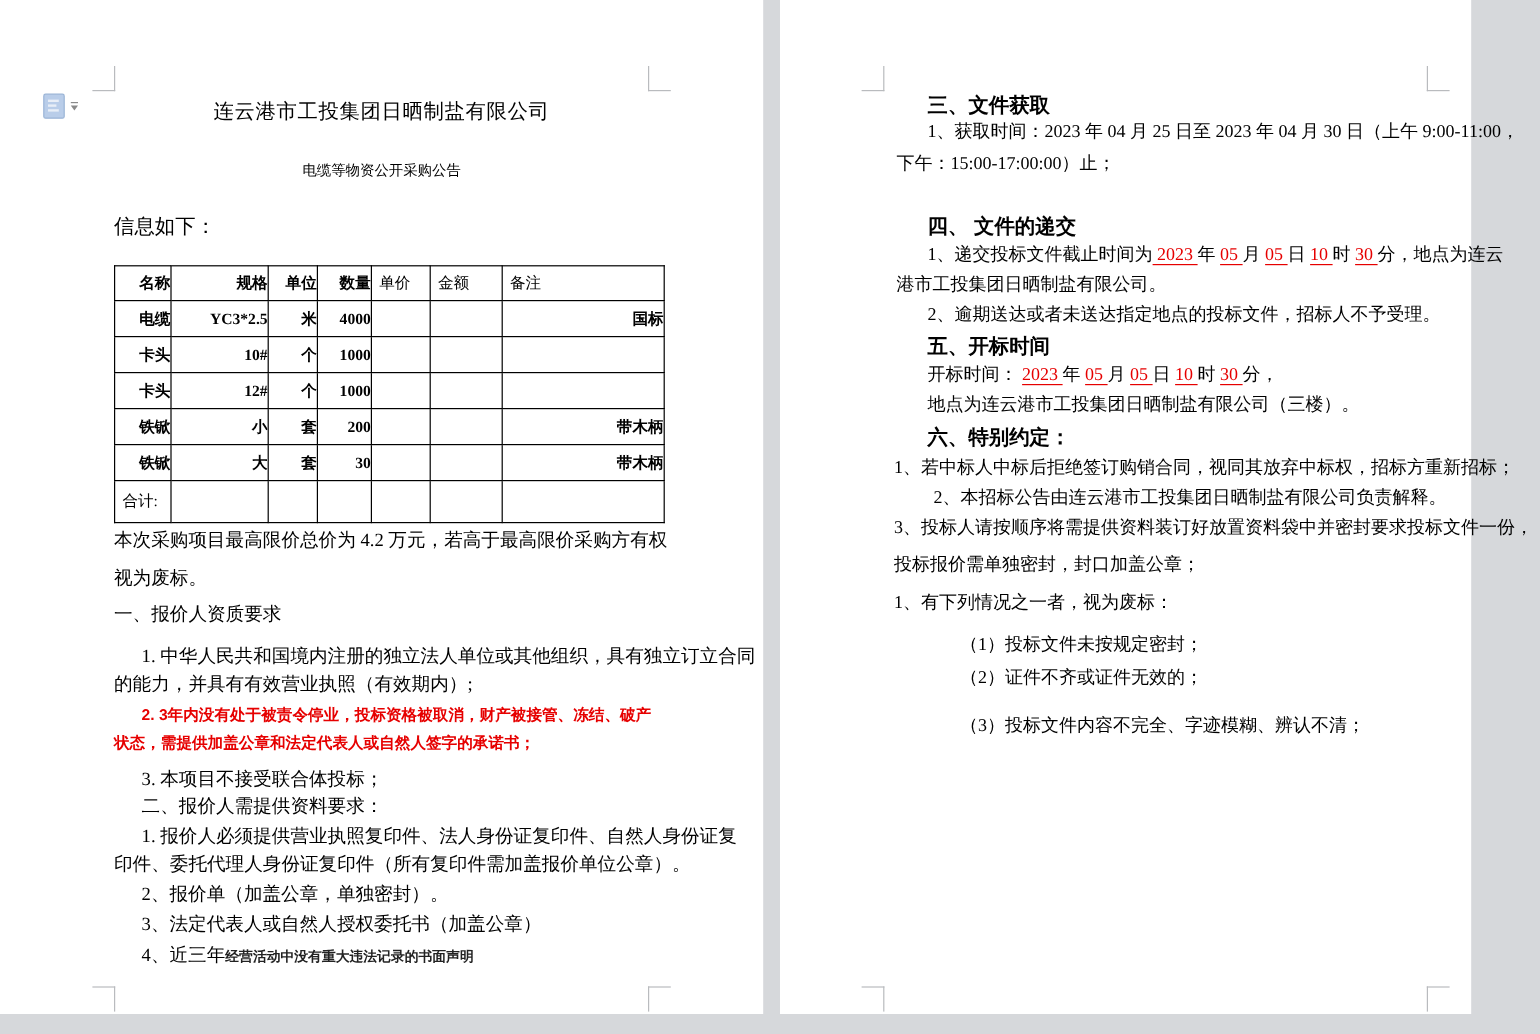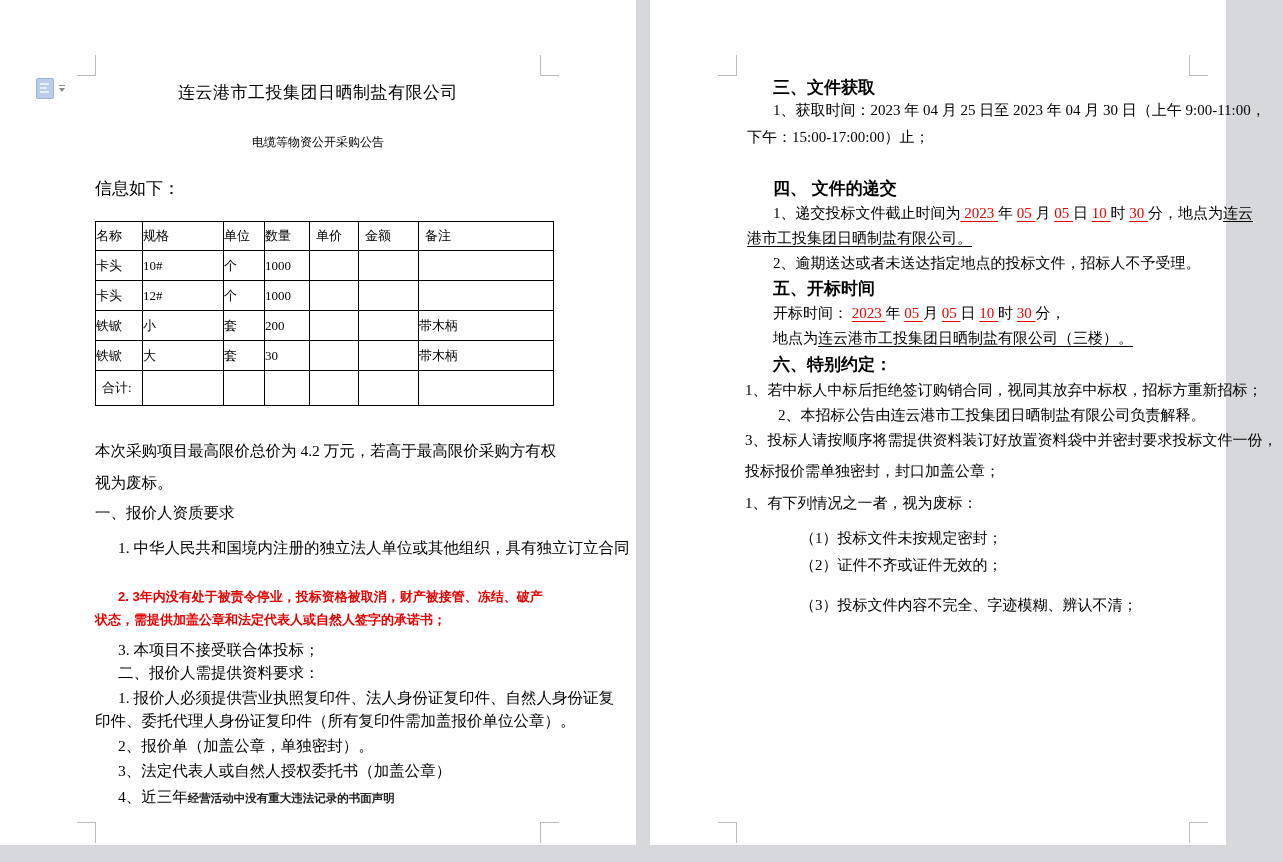--- a/index.html
+++ b/index.html
@@ -45,32 +45,32 @@
     font-size:12px;white-space:nowrap;}
   .intro{position:absolute;left:95px;top:177px;font-size:17px;white-space:nowrap;}
 
   
   #tbl{position:absolute;left:95px;top:221px;border-collapse:collapse;table-layout:fixed;
     font-size:13px;}
   #tbl th,#tbl td{border:1px solid #000;padding:0;overflow:hidden;font-weight:normal;}
   #tbl thead tr{height:29px;}
   #tbl tbody tr{height:30px;}
   #tbl tbody tr:last-child{height:35px;}
-  #tbl .c{text-align:left;}
+  #tbl .c{text-align:right;font-weight:bold;}
   #tbl .l{text-align:left;padding-left:6px;}
 
   
   .ln{position:absolute;white-space:nowrap;line-height:1;}
   .page-left .ln{font-size:15.5px;}
   .page-right .ln{font-size:15px;}
   .sg{display:inline;}
   .sg.b{font-weight:bold;font-size:17px;font-family:"Liberation Sans", sans-serif;}
   .sg.r{color:var(--red);font-weight:bold;font-size:13px;font-family:"Liberation Sans", sans-serif;}
   .sg.ru{color:var(--red);text-decoration:underline;text-underline-offset:3px;}
-  .sg.u{text-decoration:underline;text-underline-offset:3px;margin-top:30px;}
+  .sg.u{text-underline-offset:3px;margin-top:30px;}
   .sg.k{font-weight:bold;font-size:11.5px;color:#222;font-family:"Liberation Sans", sans-serif;}
 </style>
 </head>
 <body>
 
 <div class="canvas">
 
   <div class="page page-left">
     <div class="cm tl" style="left:77px;top:55px;"></div>
     <div class="cm tr" style="left:540px;top:55px;"></div>
@@ -106,20 +106,29 @@
             <th class="c">规格</th>
             <th class="c">单位</th>
             <th class="c">数量</th>
             <th class="l">单价</th>
             <th class="l">金额</th>
             <th class="l">备注</th>
           </tr>
         </thead>
       <tbody>
           <tr>
+            <td class="c">电缆</td>
+            <td class="c">YC3*2.5</td>
+            <td class="c">米</td>
+            <td class="c">4000</td>
+            <td class="c"></td>
+            <td class="c"></td>
+            <td class="c">国标</td>
+          </tr>
+          <tr>
             <td class="c">卡头</td>
             <td class="c">10#</td>
             <td class="c">个</td>
             <td class="c">1000</td>
             <td class="c"></td>
             <td class="c"></td>
             <td class="c"></td>
           </tr>
           <tr>
             <td class="c">卡头</td>
@@ -157,20 +166,21 @@
             <td class="c"></td>
             <td class="c"></td>
           </tr>
         </tbody>
     </table>
 
     <div class="ln" style="top:443px;left:95px;"><span class="sg p">本次采购项目最高限价总价为 4.2 万元，若高于最高限价采购方有权</span></div>
     <div class="ln" style="top:475px;left:95px;"><span class="sg p">视为废标。</span></div>
     <div class="ln" style="top:505px;left:95px;"><span class="sg p">一、报价人资质要求</span></div>
     <div class="ln" style="top:540px;left:118px;"><span class="sg p">1. 中华人民共和国境内注册的独立法人单位或其他组织，具有独立订立合同</span></div>
+    <div class="ln" style="top:563px;left:95px;"><span class="sg p">的能力，并具有有效营业执照（有效期内）;</span></div>
     <div class="ln" style="top:588px;left:118px;"><span class="sg r">2. 3年内没有处于被责令停业，投标资格被取消，财产被接管、冻结、破产</span></div>
     <div class="ln" style="top:611px;left:95px;"><span class="sg r">状态，需提供加盖公章和法定代表人或自然人签字的承诺书；</span></div>
     <div class="ln" style="top:642px;left:118px;"><span class="sg p">3. 本项目不接受联合体投标；</span></div>
     <div class="ln" style="top:665px;left:118px;"><span class="sg p">二、报价人需提供资料要求：</span></div>
     <div class="ln" style="top:690px;left:118px;"><span class="sg p">1. 报价人必须提供营业执照复印件、法人身份证复印件、自然人身份证复</span></div>
     <div class="ln" style="top:713px;left:95px;"><span class="sg p">印件、委托代理人身份证复印件（所有复印件需加盖报价单位公章）。</span></div>
     <div class="ln" style="top:738px;left:118px;"><span class="sg p">2、报价单（加盖公章，单独密封）。</span></div>
     <div class="ln" style="top:763px;left:118px;"><span class="sg p">3、法定代表人或自然人授权委托书（加盖公章）</span></div>
     <div class="ln" style="top:789px;left:118px;"><span class="sg p">4、近三年</span><span class="sg k">经营活动中没有重大违法记录的书面声明</span></div>
   </div>

